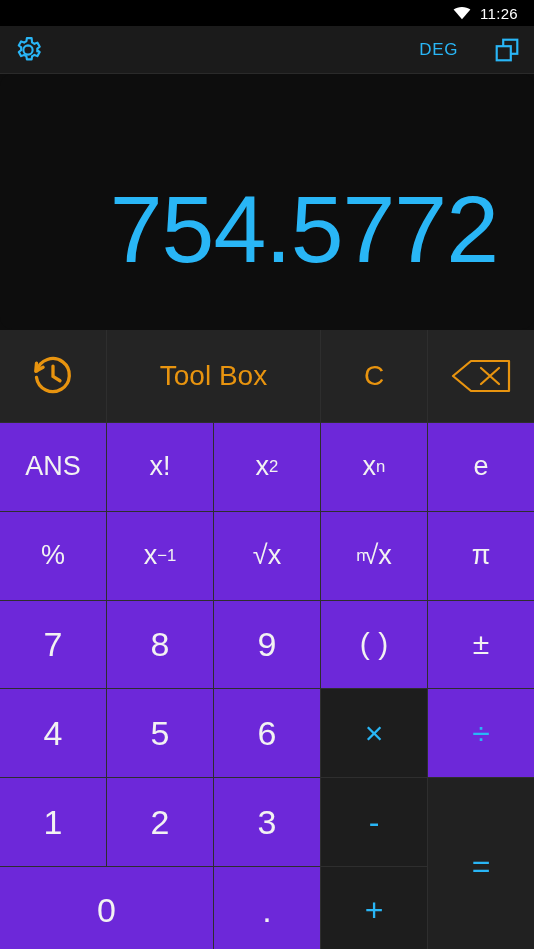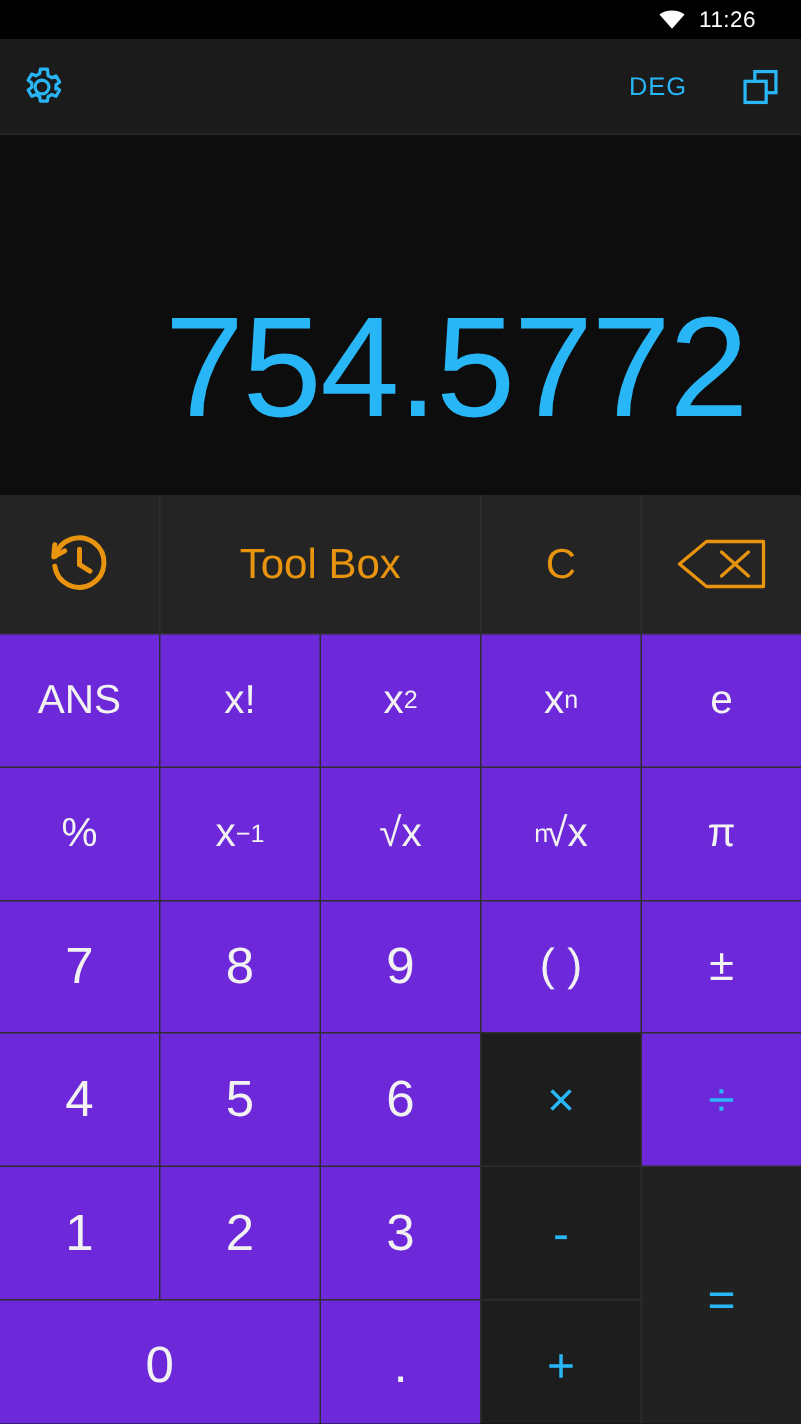--- a/index.html
+++ b/index.html
@@ -8,28 +8,28 @@
     background:#000;
     font-family:"Liberation Sans", sans-serif;
     overflow:hidden;
   }
   #app { position:relative; width:534px; height:949px; background:#0d0d0d; }
 
   
   .statusbar {
     height:26px; background:#000; display:flex;
     align-items:center; justify-content:flex-end;
-    padding-right:30px; gap:9px;
+    padding-right:16px; gap:9px;
   }
   .wifi-icon { width:18px; height:14px; display:block; }
   .clock { color:#fff; font-size:15px; letter-spacing:.3px; }
 
   
   .appbar {
-    height:64px; background:#1b1b1b;
+    height:48px; background:#1b1b1b;
     display:flex; align-items:center;
     padding:0 14px 0 13px; position:relative;
   }
   .appbar .spacer { flex:1; }
   .gear-icon { width:30px; height:30px; display:block; }
   .deg-label { color:#29b6f6; font-size:17px; letter-spacing:.6px; margin-right:36px; }
   .copy-icon { width:26px; height:26px; display:block; }
   .appbar-sep { position:absolute; left:0; right:0; bottom:0; height:1px; background:#2a2a2a; }
 
   

